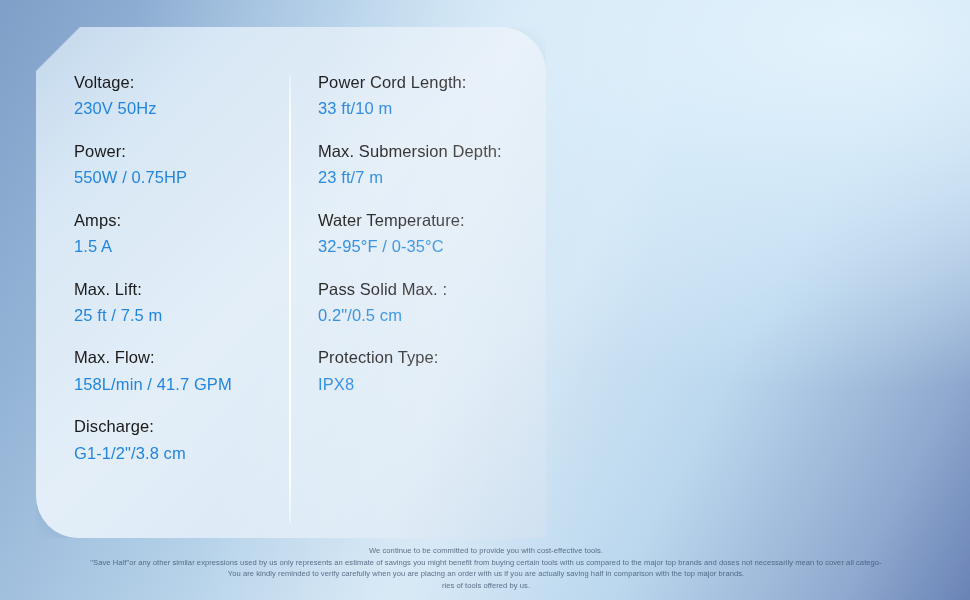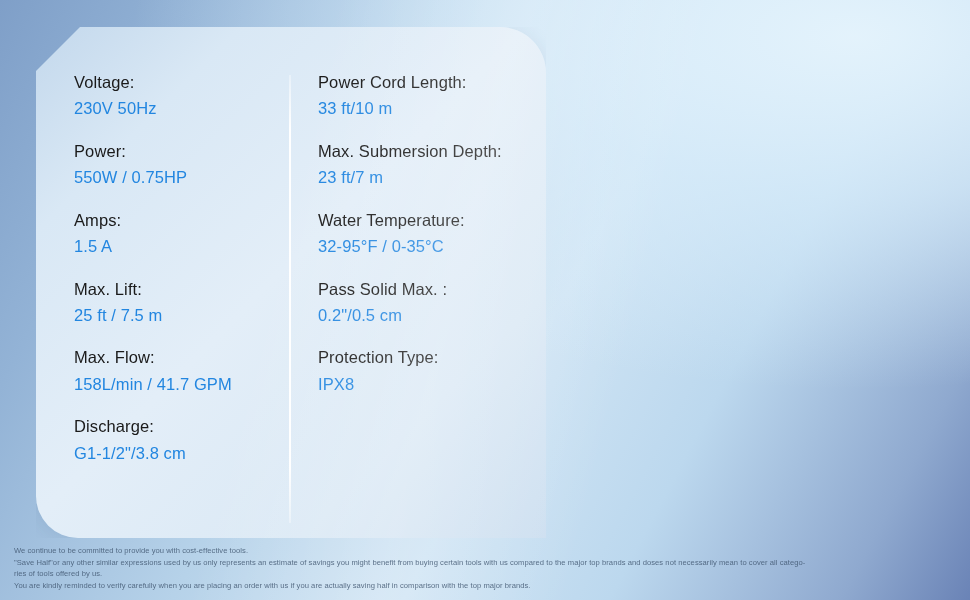--- a/index.html
+++ b/index.html
@@ -56,21 +56,21 @@
 
   
   #product-area{position:absolute;left:560px;top:0;width:410px;height:545px;}
 
   
   #disclaimer{
     position:absolute;left:14px;top:545px;width:944px;
     font-size:7.6px;line-height:11.6px;color:#3f556f;opacity:.82;
     font-family:"Liberation Sans",sans-serif;letter-spacing:.05px;
   }
-  #disclaimer p{margin:0;}
+  #disclaimer p{margin:0;text-align:center;}
 </style>
 </head>
 <body>
 
 <div id="stage">
 
   <div id="card">
     <div id="card-inner">
 
       <div class="col col-left">
@@ -141,17 +141,17 @@
 
     
     
   </div>
 
   <div id="sheen"></div>
 
   <div id="disclaimer">
     <p>We continue to be committed to provide you with cost-effective tools.</p>
     <p>"Save Half"or any other similar expressions used by us only represents an estimate of savings you might benefit from buying certain tools with us compared to the major top brands and doses not necessarily mean to cover all catego-</p>
+    <p>You are kindly reminded to verify carefully when you are placing an order with us if you are actually saving half in comparison with the top major brands.</p>
     <p>ries of tools offered by us.</p>
-    <p>You are kindly reminded to verify carefully when you are placing an order with us if you are actually saving half in comparison with the top major brands.</p>
   </div>
 
 </div>
 
 </body></html>

